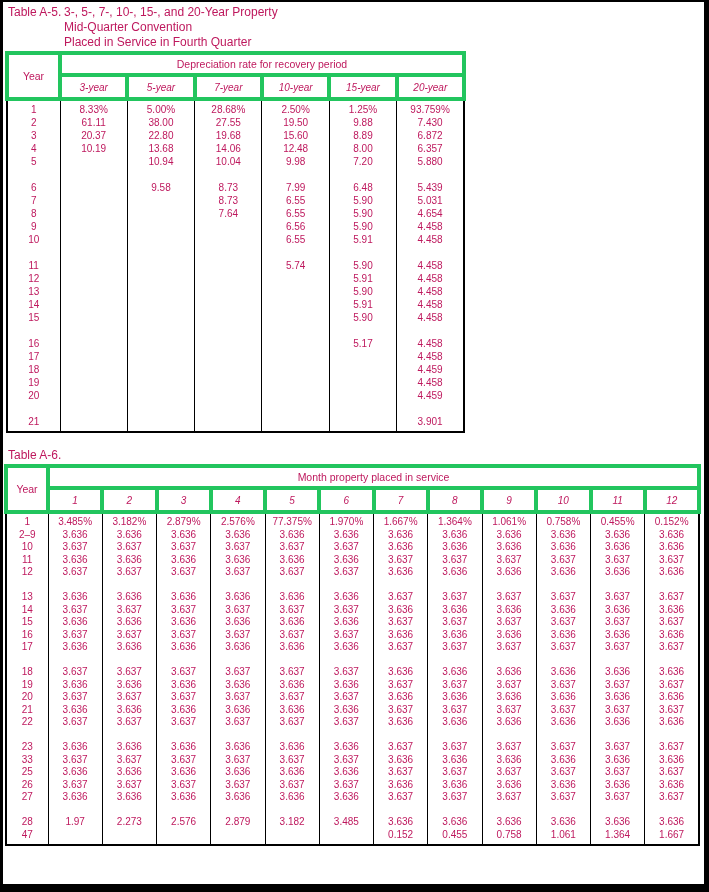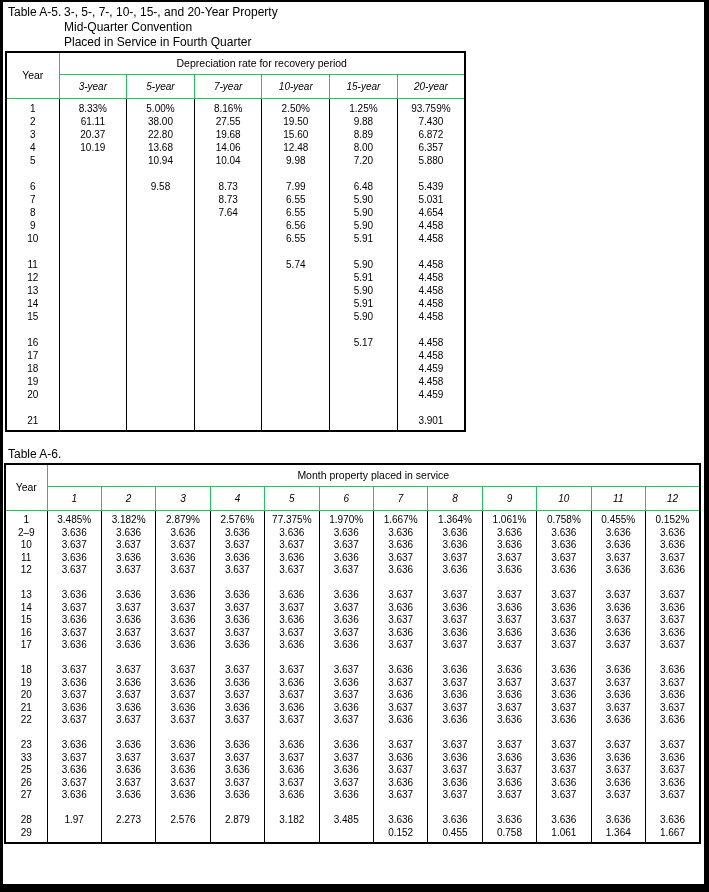--- a/index.html
+++ b/index.html
@@ -7,41 +7,41 @@
   .page {
     position: relative;
     width: 709px;
     height: 892px;
     background: #ffffff;
     border-style: solid;
     border-color: #000;
     border-width: 2px 5px 8px 3px;
     overflow: hidden;
     font-family: "Liberation Sans", sans-serif;
-    color: #000000;
+    color: #be185d;
   }
   .caption { display: flex; align-items: flex-start; margin-left: 5px; }
   .caption .cap-label { width: 56px; flex: none; font-size: 12px; line-height: 15px; }
   .caption .cap-title { font-weight: normal; font-size: 12px; line-height: 15px; }
   .caption-a5 { margin-top: 3px; }
   .caption-a6 { margin-top: 15px; }
 
   table {
     border-collapse: collapse;
     table-layout: fixed;
     border: 2px solid #000;
     margin-top: 1px;
   }
   #table-a5 { width: 461px; margin-left: 2px; }
   #table-a6 { width: 697px; margin-left: 1px; }
   #table-a5 col.col-year { width: 53px; }
   #table-a6 col.col-year { width: 42px; }
 
   th, td { padding: 0; font-weight: normal; text-align: center; }
-  thead th { border: 1px solid #22c55e; font-size: 10.5px; }
+  thead th { border: 4px solid #22c55e; font-size: 10.5px; }
   thead th.span-h { height: 22px; }
   thead th.col-h { height: 24px; font-size: 10px; font-style: italic; }
 
   tbody td {
     border-left: 1px solid #000;
     border-right: 1px solid #000;
     font-size: 10px;
     white-space: nowrap;
     overflow: hidden;
   }
@@ -94,21 +94,21 @@
           <td></td>
           <td></td>
           <td></td>
           <td></td>
           <td></td>
         </tr>
         <tr class="row">
           <td class="year-cell">1</td>
           <td class="data-cell">8.33%</td>
           <td class="data-cell">5.00%</td>
-          <td class="data-cell">8.16%</td>
+          <td class="data-cell">28.68%</td>
           <td class="data-cell">2.50%</td>
           <td class="data-cell">1.25%</td>
           <td class="data-cell">93.759%</td>
         </tr>
         <tr class="row">
           <td class="year-cell">2</td>
           <td class="data-cell">61.11</td>
           <td class="data-cell">38.00</td>
           <td class="data-cell">27.55</td>
           <td class="data-cell">19.50</td>
@@ -759,21 +759,21 @@
           <td class="data-cell">3.182</td>
           <td class="data-cell">3.485</td>
           <td class="data-cell">3.636</td>
           <td class="data-cell">3.636</td>
           <td class="data-cell">3.636</td>
           <td class="data-cell">3.636</td>
           <td class="data-cell">3.636</td>
           <td class="data-cell">3.636</td>
         </tr>
         <tr class="row">
-          <td class="year-cell">29</td>
+          <td class="year-cell">47</td>
           <td class="data-cell"></td>
           <td class="data-cell"></td>
           <td class="data-cell"></td>
           <td class="data-cell"></td>
           <td class="data-cell"></td>
           <td class="data-cell"></td>
           <td class="data-cell">0.152</td>
           <td class="data-cell">0.455</td>
           <td class="data-cell">0.758</td>
           <td class="data-cell">1.061</td>

